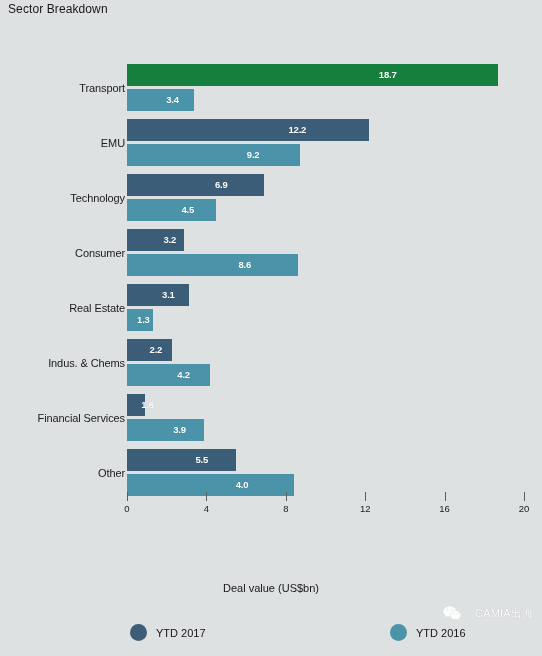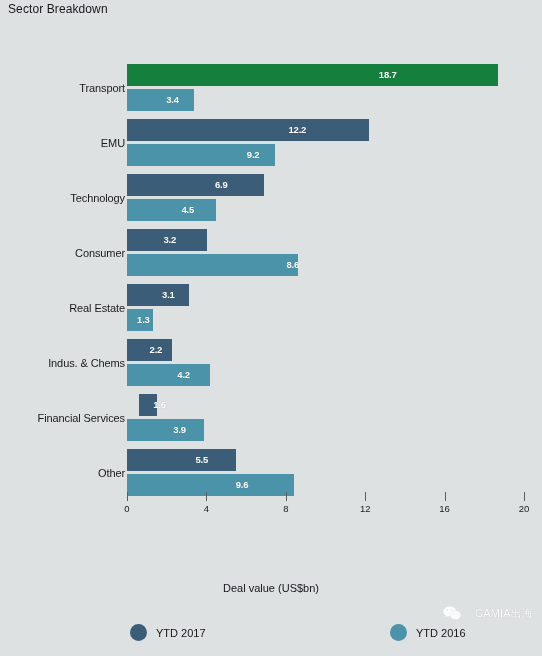--- a/index.html
+++ b/index.html
@@ -183,40 +183,40 @@
         </div>
         <div class="bar light" style="top: 25px; width: 67.49px; background: rgb(74, 147, 168);">
           <span class="val" style="left: 39.243px;">3.4</span>
         </div>
       </div>
       <div class="group" style="top: 119px; height: 47px;">
         <div class="cat-label" style="top: 17.5px;">EMU</div>
         <div class="bar dark" style="top: 0px; width: 242.17px; background: rgb(59, 93, 120); text-align: right;">
           <span class="val" style="left: 161.519px;">12.2</span>
         </div>
-        <div class="bar light" style="top: 25px; width: 148px; background: rgb(74, 147, 168);">
+        <div class="bar light" style="top: 25px; width: 173px; background: rgb(74, 147, 168);">
           <span class="val" style="left: 119.834px;">9.2</span>
         </div>
       </div>
       <div class="group" style="top: 174px; height: 47px;">
         <div class="cat-label" style="top: 17.5px;">Technology</div>
         <div class="bar dark" style="top: 0px; width: 136.965px; background: rgb(59, 93, 120);">
           <span class="val" style="left: 87.8755px;">6.9</span>
         </div>
         <div class="bar light" style="top: 25px; width: 89.325px; background: rgb(74, 147, 168);">
           <span class="val" style="left: 54.5275px;">4.5</span>
         </div>
       </div>
       <div class="group" style="top: 229px; height: 47px;">
         <div class="cat-label" style="top: 17.5px;">Consumer</div>
-        <div class="bar dark" style="top: 0px; width: 80px; background: rgb(59, 93, 120); text-align: center;">
+        <div class="bar dark" style="top: 0px; width: 57px; background: rgb(59, 93, 120); text-align: center;">
           <span class="val" style="left: 36.464px;">3.2</span>
         </div>
         <div class="bar light" style="top: 25px; width: 170.71px; background: rgb(74, 147, 168);">
-          <span class="val" style="left: 111.497px; margin-left: 48px;">8.6</span>
+          <span class="val" style="left: 111.497px;">8.6</span>
         </div>
       </div>
       <div class="group" style="top: 284px; height: 47px;">
         <div class="cat-label" style="top: 17.5px;">Real Estate</div>
         <div class="bar dark" style="top: 0px; width: 61.535px; background: rgb(59, 93, 120);">
           <span class="val" style="left: 35.0745px;">3.1</span>
         </div>
         <div class="bar light" style="top: 25px; width: 25.805px; background: rgb(74, 147, 168);">
           <span class="val" style="left: 10.0635px;">1.3</span>
         </div>
@@ -225,34 +225,34 @@
         <div class="cat-label" style="top: 17.5px;">Indus. &amp; Chems</div>
         <div class="bar dark" style="top: 0px; width: 45px; background: rgb(59, 93, 120);">
           <span class="val" style="left: 22.569px;">2.2</span>
         </div>
         <div class="bar light" style="top: 25px; width: 83.37px; background: rgb(74, 147, 168);">
           <span class="val" style="left: 50.359px;">4.2</span>
         </div>
       </div>
       <div class="group" style="top: 394px; height: 47px;">
         <div class="cat-label" style="top: 17.5px;">Financial Services</div>
-        <div class="bar dark" style="top: 0px; width: 18px; background: rgb(59, 93, 120); margin-left: 12px;">
+        <div class="bar dark" style="top: 0px; width: 18px; background: rgb(59, 93, 120);">
           <span class="val" style="left: 14.232px;">1.6</span>
         </div>
         <div class="bar light" style="top: 25px; width: 77.415px; background: rgb(74, 147, 168);">
           <span class="val" style="left: 46.1905px;">3.9</span>
         </div>
       </div>
       <div class="group" style="top: 449px; height: 47px;">
         <div class="cat-label" style="top: 17.5px;">Other</div>
         <div class="bar dark" style="top: 0px; width: 109.175px; background: rgb(59, 93, 120);">
           <span class="val" style="left: 68.4225px;">5.5</span>
         </div>
         <div class="bar light" style="top: 25px; width: 166.74px; background: rgb(74, 147, 168);">
-          <span class="val" style="left: 108.718px;">9.6</span>
+          <span class="val" style="left: 108.718px;">4.0</span>
         </div>
       </div>
     </div>
 
   <div class="axis" id="axis">
       <div class="tick" style="left: 127px;"></div>
       <div class="tick-label" style="left: 127px;">0</div>
       <div class="tick" style="left: 206.4px;"></div>
       <div class="tick-label" style="left: 206.4px;">4</div>
       <div class="tick" style="left: 285.8px;"></div>

